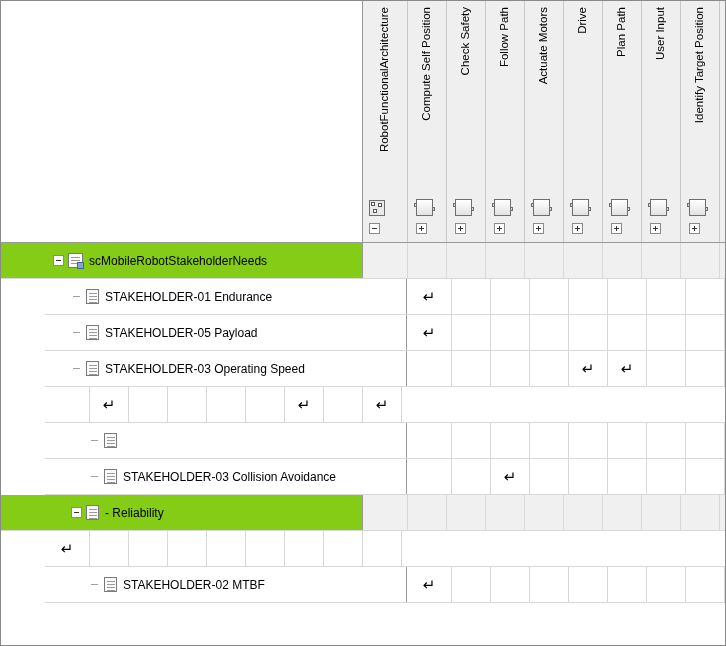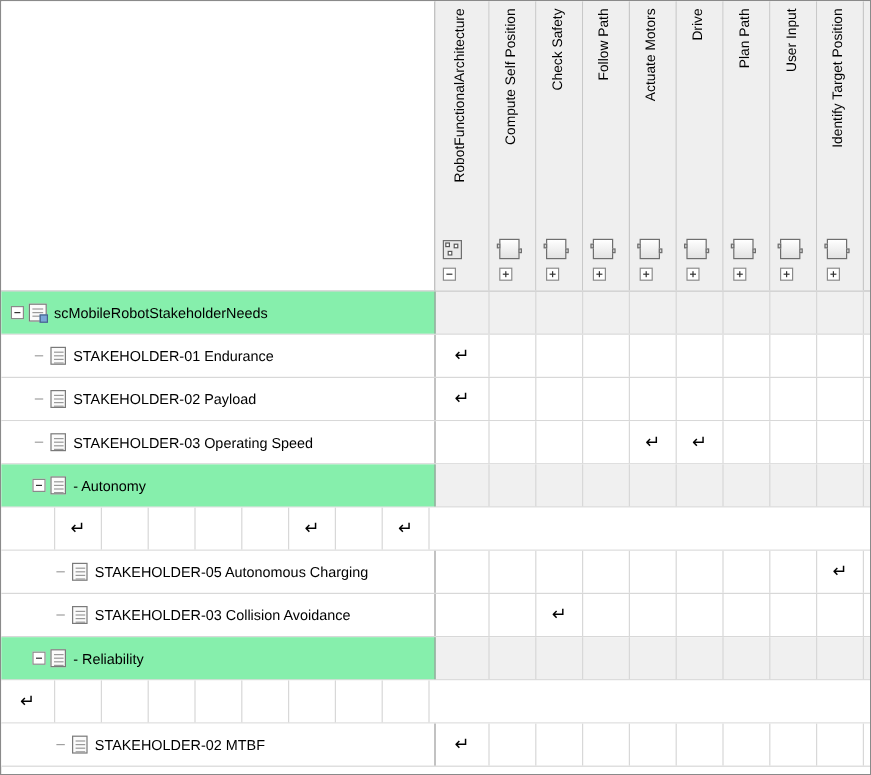--- a/index.html
+++ b/index.html
@@ -169,32 +169,32 @@
 
   
   .body-rows { width: 100%; }
   .row {
     display: flex;
     height: 36px;
     box-sizing: border-box;
     border-bottom: 1px solid #d8d8d8;
   }
   .row.group { background: #f0f0f0; }
-  .row.leaf { background: #ffffff; }
+  .row.leaf { background: #ffffff; margin-left: 44px; }
   .row-label {
     width: 362px;
     flex: 0 0 362px;
     box-sizing: border-box;
     border-right: 1px solid #9a9a9a;
     display: flex;
     align-items: center;
     position: relative;
     overflow: hidden;
   }
-  .row.group .row-label { background: #86efac; }
+  .row.group .row-label { background: #84cc16; padding-left: 44px; }
   .tree-indent { display: inline-block; }
   .exp-box {
     width: 11px;
     height: 11px;
     border: 1px solid #8a8a8a;
     background: #ffffff;
     box-sizing: border-box;
     position: relative;
     flex: 0 0 11px;
     margin-right: 4px;
@@ -424,21 +424,21 @@
             <div class="cell narrow"></div>
             <div class="cell narrow"></div>
             <div class="cell narrow"></div>
           </div>
         </div>
         <div class="row leaf">
           <div class="row-label">
             <span class="tree-indent" style="width: 26px;"></span>
             <span class="dash-mark"></span>
             <span class="doc-icon"></span>
-            <span class="row-text">STAKEHOLDER-02 Payload</span>
+            <span class="row-text">STAKEHOLDER-05 Payload</span>
           </div>
           <div class="cells">
             <div class="cell wide">
               <span class="mark">↵</span>
             </div>
             <div class="cell narrow"></div>
             <div class="cell narrow"></div>
             <div class="cell narrow"></div>
             <div class="cell narrow"></div>
             <div class="cell narrow"></div>
@@ -463,139 +463,119 @@
               <span class="mark">↵</span>
             </div>
             <div class="cell narrow">
               <span class="mark">↵</span>
             </div>
             <div class="cell narrow"></div>
             <div class="cell narrow"></div>
             <div class="cell narrow"></div>
           </div>
         </div>
+        <div class="row leaf">
+          <div class="cells">
+            <div class="cell wide"></div>
+            <div class="cell narrow">
+              <span class="mark">↵</span>
+            </div>
+            <div class="cell narrow"></div>
+            <div class="cell narrow"></div>
+            <div class="cell narrow"></div>
+            <div class="cell narrow"></div>
+            <div class="cell narrow">
+              <span class="mark">↵</span>
+            </div>
+            <div class="cell narrow"></div>
+            <div class="cell narrow">
+              <span class="mark">↵</span>
+            </div>
+          </div>
+        </div>
+        <div class="row leaf">
+          <div class="row-label">
+            <span class="tree-indent" style="width: 44px;"></span>
+            <span class="dash-mark"></span>
+            <span class="doc-icon"></span>
+          </div>
+          <div class="cells">
+            <div class="cell wide"></div>
+            <div class="cell narrow"></div>
+            <div class="cell narrow"></div>
+            <div class="cell narrow"></div>
+            <div class="cell narrow"></div>
+            <div class="cell narrow"></div>
+            <div class="cell narrow"></div>
+            <div class="cell narrow"></div>
+            <div class="cell narrow">
+              <span class="mark">↵</span>
+            </div>
+          </div>
+        </div>
+        <div class="row leaf">
+          <div class="row-label">
+            <span class="tree-indent" style="width: 44px;"></span>
+            <span class="dash-mark"></span>
+            <span class="doc-icon"></span>
+            <span class="row-text">STAKEHOLDER-03 Collision Avoidance</span>
+          </div>
+          <div class="cells">
+            <div class="cell wide"></div>
+            <div class="cell narrow"></div>
+            <div class="cell narrow">
+              <span class="mark">↵</span>
+            </div>
+            <div class="cell narrow"></div>
+            <div class="cell narrow"></div>
+            <div class="cell narrow"></div>
+            <div class="cell narrow"></div>
+            <div class="cell narrow"></div>
+            <div class="cell narrow"></div>
+          </div>
+        </div>
         <div class="row group">
           <div class="row-label">
             <span class="tree-indent" style="width: 26px;"></span>
             <span class="exp-box"></span>
             <span class="doc-icon"></span>
-            <span class="row-text">- Autonomy</span>
+            <span class="row-text">- Reliability</span>
           </div>
           <div class="cells">
             <div class="cell wide"></div>
             <div class="cell narrow"></div>
             <div class="cell narrow"></div>
             <div class="cell narrow"></div>
             <div class="cell narrow"></div>
             <div class="cell narrow"></div>
             <div class="cell narrow"></div>
             <div class="cell narrow"></div>
             <div class="cell narrow"></div>
           </div>
         </div>
         <div class="row leaf">
           <div class="cells">
-            <div class="cell wide"></div>
-            <div class="cell narrow">
-              <span class="mark">↵</span>
-            </div>
-            <div class="cell narrow"></div>
-            <div class="cell narrow"></div>
-            <div class="cell narrow"></div>
-            <div class="cell narrow"></div>
-            <div class="cell narrow">
-              <span class="mark">↵</span>
-            </div>
-            <div class="cell narrow"></div>
-            <div class="cell narrow">
-              <span class="mark">↵</span>
-            </div>
+            <div class="cell wide">
+              <span class="mark">↵</span>
+            </div>
+            <div class="cell narrow"></div>
+            <div class="cell narrow"></div>
+            <div class="cell narrow"></div>
+            <div class="cell narrow"></div>
+            <div class="cell narrow"></div>
+            <div class="cell narrow"></div>
+            <div class="cell narrow"></div>
+            <div class="cell narrow"></div>
           </div>
         </div>
         <div class="row leaf">
           <div class="row-label">
             <span class="tree-indent" style="width: 44px;"></span>
             <span class="dash-mark"></span>
             <span class="doc-icon"></span>
-            <span class="row-text">STAKEHOLDER-05 Autonomous Charging</span>
-          </div>
-          <div class="cells">
-            <div class="cell wide"></div>
-            <div class="cell narrow"></div>
-            <div class="cell narrow"></div>
-            <div class="cell narrow"></div>
-            <div class="cell narrow"></div>
-            <div class="cell narrow"></div>
-            <div class="cell narrow"></div>
-            <div class="cell narrow"></div>
-            <div class="cell narrow">
-              <span class="mark">↵</span>
-            </div>
-          </div>
-        </div>
-        <div class="row leaf">
-          <div class="row-label">
-            <span class="tree-indent" style="width: 44px;"></span>
-            <span class="dash-mark"></span>
-            <span class="doc-icon"></span>
-            <span class="row-text">STAKEHOLDER-03 Collision Avoidance</span>
-          </div>
-          <div class="cells">
-            <div class="cell wide"></div>
-            <div class="cell narrow"></div>
-            <div class="cell narrow">
-              <span class="mark">↵</span>
-            </div>
-            <div class="cell narrow"></div>
-            <div class="cell narrow"></div>
-            <div class="cell narrow"></div>
-            <div class="cell narrow"></div>
-            <div class="cell narrow"></div>
-            <div class="cell narrow"></div>
-          </div>
-        </div>
-        <div class="row group">
-          <div class="row-label">
-            <span class="tree-indent" style="width: 26px;"></span>
-            <span class="exp-box"></span>
-            <span class="doc-icon"></span>
-            <span class="row-text">- Reliability</span>
-          </div>
-          <div class="cells">
-            <div class="cell wide"></div>
-            <div class="cell narrow"></div>
-            <div class="cell narrow"></div>
-            <div class="cell narrow"></div>
-            <div class="cell narrow"></div>
-            <div class="cell narrow"></div>
-            <div class="cell narrow"></div>
-            <div class="cell narrow"></div>
-            <div class="cell narrow"></div>
-          </div>
-        </div>
-        <div class="row leaf">
-          <div class="cells">
-            <div class="cell wide">
-              <span class="mark">↵</span>
-            </div>
-            <div class="cell narrow"></div>
-            <div class="cell narrow"></div>
-            <div class="cell narrow"></div>
-            <div class="cell narrow"></div>
-            <div class="cell narrow"></div>
-            <div class="cell narrow"></div>
-            <div class="cell narrow"></div>
-            <div class="cell narrow"></div>
-          </div>
-        </div>
-        <div class="row leaf">
-          <div class="row-label">
-            <span class="tree-indent" style="width: 44px;"></span>
-            <span class="dash-mark"></span>
-            <span class="doc-icon"></span>
             <span class="row-text">STAKEHOLDER-02 MTBF</span>
           </div>
           <div class="cells">
             <div class="cell wide">
               <span class="mark">↵</span>
             </div>
             <div class="cell narrow"></div>
             <div class="cell narrow"></div>
             <div class="cell narrow"></div>
             <div class="cell narrow"></div>

